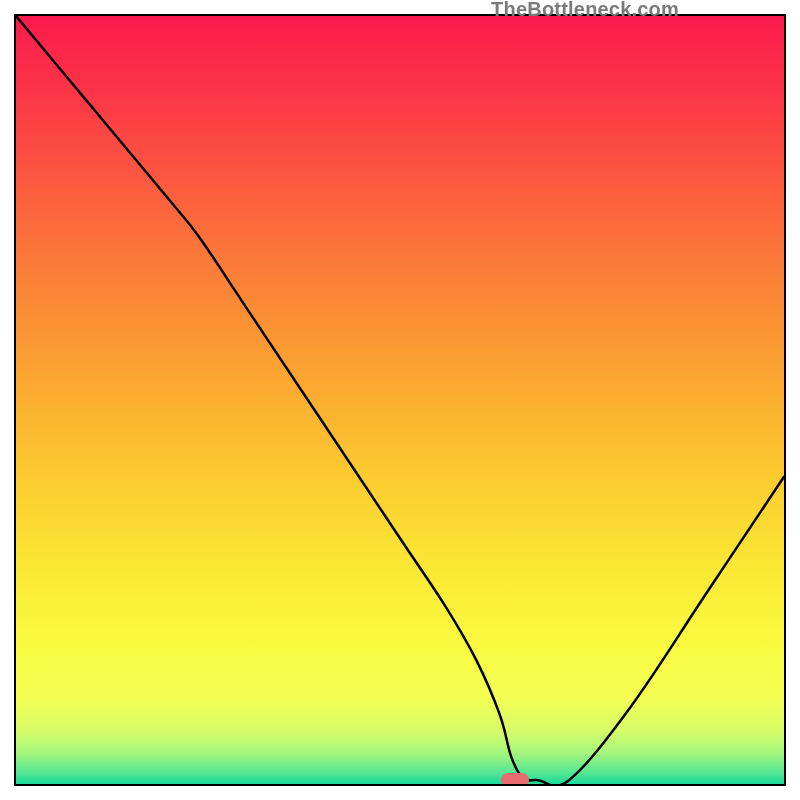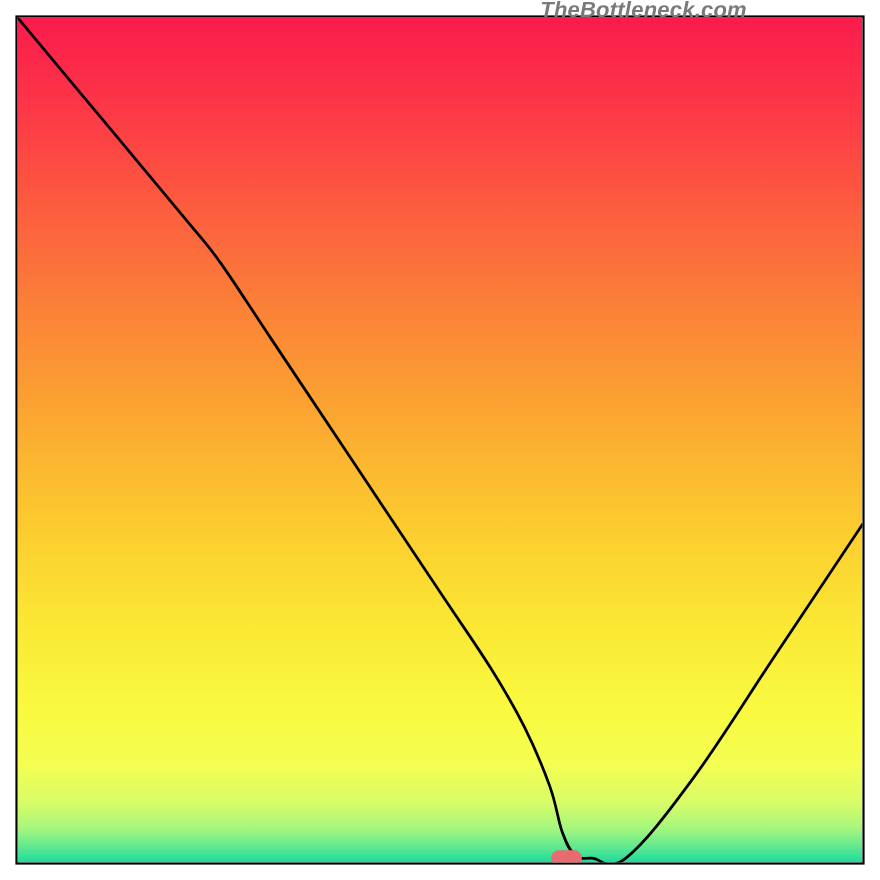--- a/index.html
+++ b/index.html
@@ -8,21 +8,20 @@
     width: 800px;
     height: 800px;
     overflow: hidden;
     background: #ffffff;
     font-family: Arial, Helvetica, sans-serif;
   }
   .chart-container {
     position: relative;
     width: 683px;
     height: 800px;
-    font-style: italic;
   }
   .plot-area {
     position: absolute;
     left: 14px;
     top: 14px;
     width: 772px;
     height: 772px;
     border: 2px solid #000000;
     box-sizing: border-box;
     overflow: hidden;

